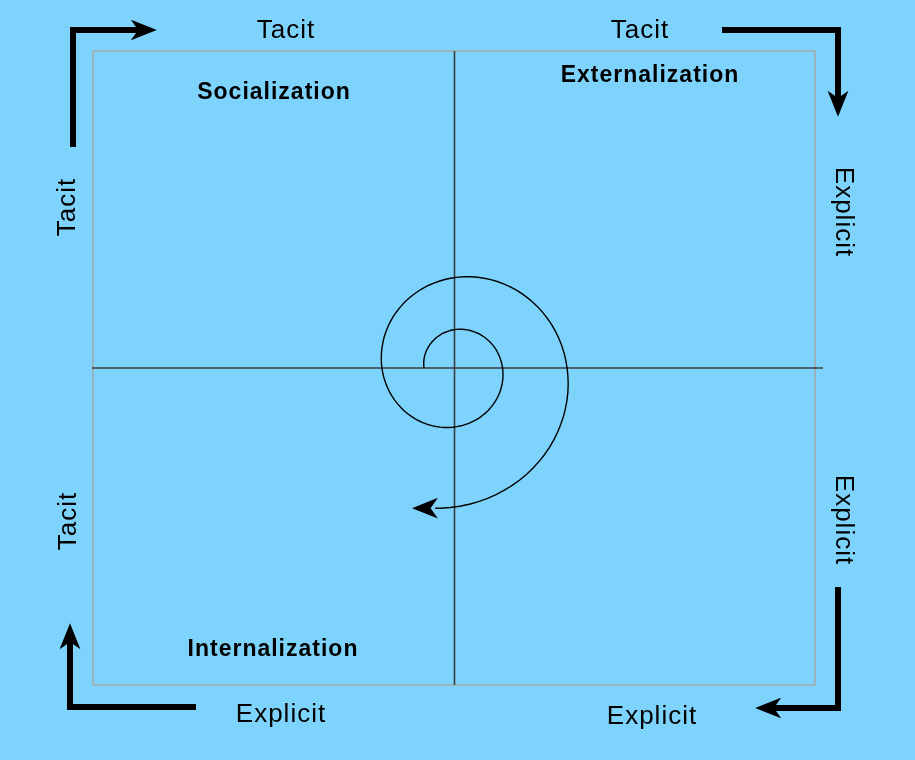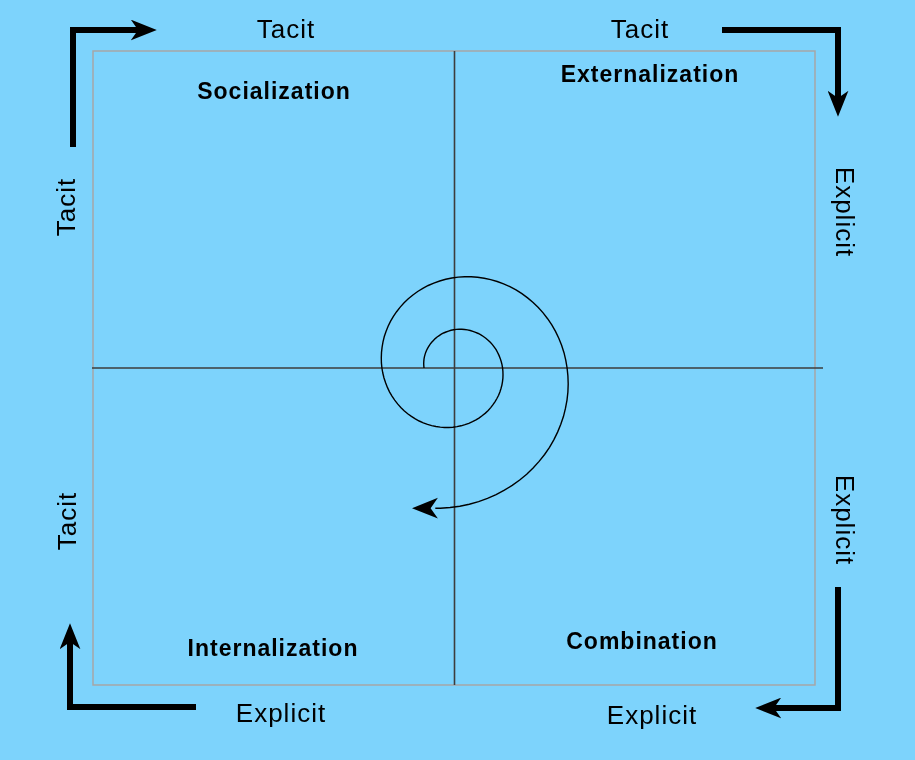--- a/index.html
+++ b/index.html
@@ -74,15 +74,14 @@
   <div class="lbl rot-ccw" style="left:66px; top:207px;">Tacit</div>
   <div class="lbl rot-ccw" style="left:67px; top:521px;">Tacit</div>
   <div class="lbl rot-cw" style="left:845px; top:212px;">Explicit</div>
   <div class="lbl rot-cw" style="left:845px; top:520px;">Explicit</div>
   <div class="lbl" style="left:281px; top:713px;">Explicit</div>
   <div class="lbl" style="left:652px; top:715px;">Explicit</div>
 
   <div class="lbl bold" style="left:274px; top:91px;">Socialization</div>
   <div class="lbl bold" style="left:650px; top:74px;">Externalization</div>
   <div class="lbl bold" style="left:273px; top:640px;margin-top:8px;">Internalization</div>
-  <div class="lbl bold" style="left:642px; top:641px;">Combination</div>
 
 </div>
 
 </body></html>

